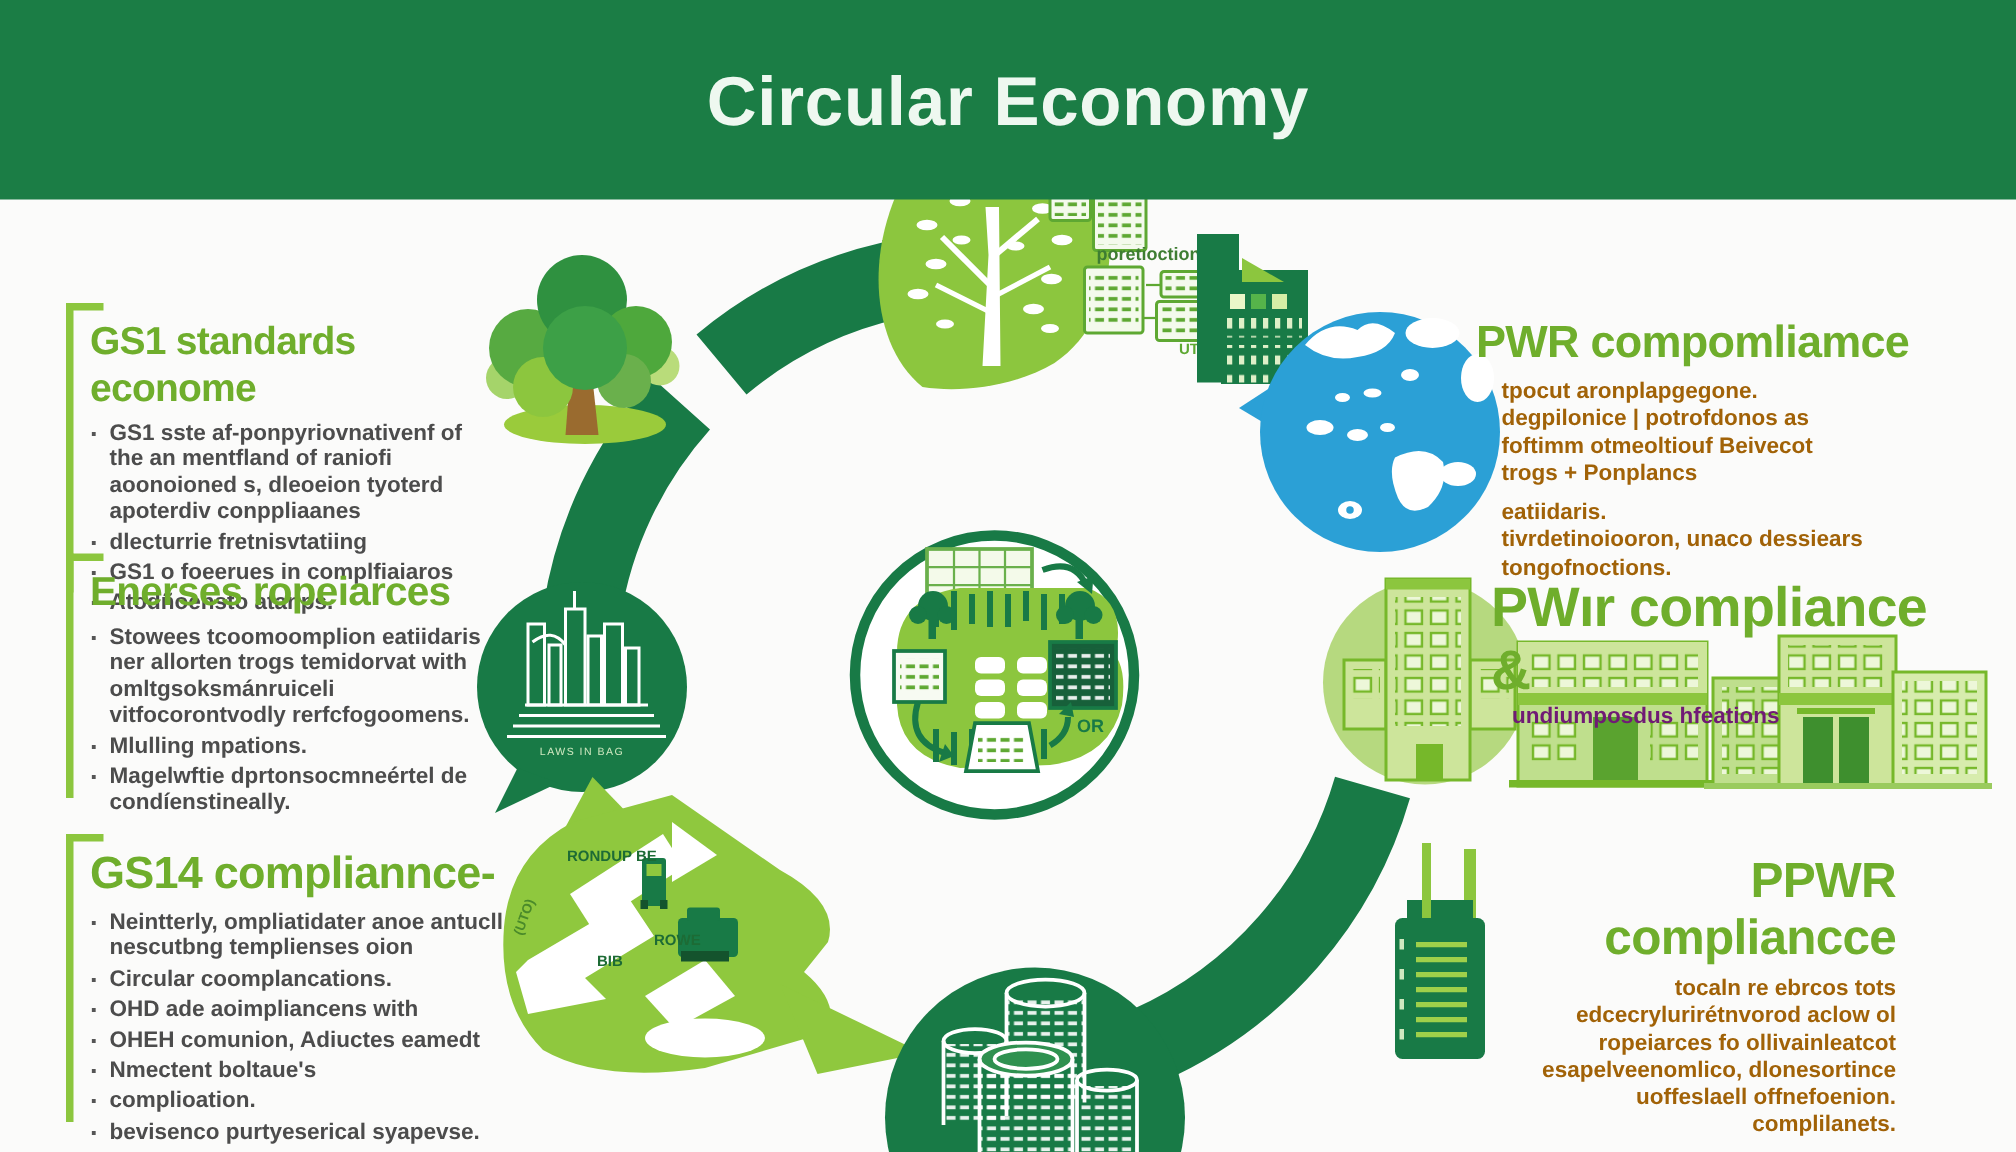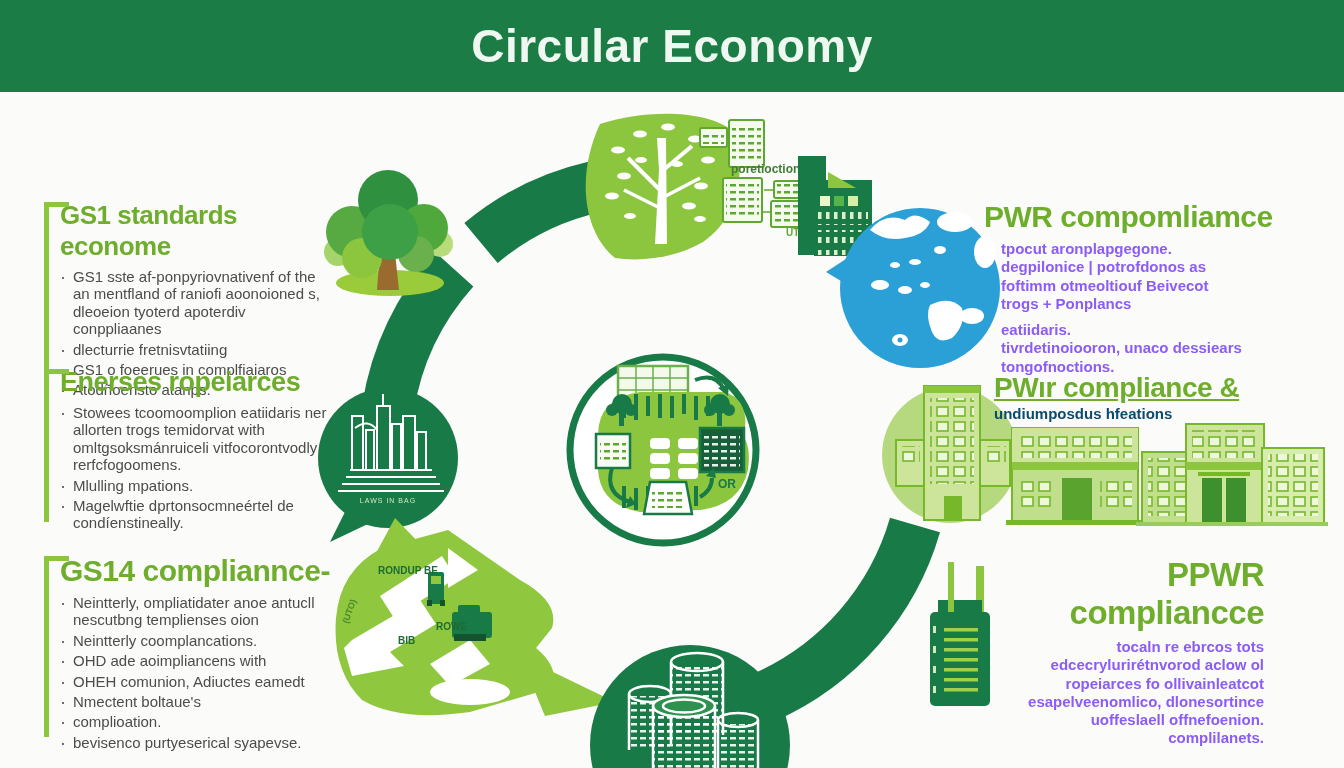--- a/index.html
+++ b/index.html
@@ -1,41 +1,41 @@
 <!DOCTYPE html>
 <html><head>
 <meta charset="utf-8">
 <style>
   html,body{margin:0;padding:0;background:#e9e9e9;}
   #stage{position:relative;width:1344px;height:768px;background:#fbfbfa;overflow:hidden;
          font-family:"Liberation Sans",sans-serif;}
   
-  .banner{position:absolute;left:0;top:0;width:1344px;height:92px;background:#1b7d45;
+  .banner{position:absolute;left:0;top:0;width:1344px;height:133px;background:#1b7d45;
           display:flex;align-items:center;justify-content:center;z-index:3;}
   .banner h1{margin:0;color:#eef8f0;font-size:46px;font-weight:bold;letter-spacing:.5px;}
   
   #diagram{position:absolute;left:0;top:0;width:1344px;height:768px;z-index:1;}
   
   .tblock{position:absolute;z-index:2;}
   .tblock .bracket{position:absolute;left:-16px;top:2px;width:20px;height:88%;
           border-left:5px solid #8cc63e;border-top:5px solid #8cc63e;}
-  .tblock h2{margin:0 0 6px 0;color:#6fae2c;font-weight:bold;letter-spacing:-.5px;}
+  .tblock h2{margin:12px 0 6px 0;color:#6fae2c;font-weight:bold;letter-spacing:-.5px;}
   .tblock ul{margin:0;padding:0;list-style:none;}
-  .tblock li{position:relative;padding-left:13px;color:#4c4c4c;font-weight:normal;
+  .tblock li{position:relative;padding-left:13px;color:#4c4c4c;font-weight:bold;
              font-size:15px;line-height:1.16;margin-bottom:3px;}
   .tblock li::before{content:"·";position:absolute;left:0;top:-1px;color:#555;font-size:18px;}
   .rlines{padding-left:17px;}
-  .rlines div{color:#8b5cf6;font-weight:bold;font-size:15px;line-height:1.22;}
+  .rlines div{color:#a16207;font-weight:bold;font-size:15px;line-height:1.22;}
   .rlines .gap{margin-top:8px;}
   #block-l1{left:60px;top:200px;width:264px;} #block-l1 h2{font-size:26px;}
   #block-l2{left:60px;top:367px;width:268px;} #block-l2 h2{font-size:27px;}
   #block-l3{left:60px;top:554px;width:286px;} #block-l3 h2{font-size:30px;}
   #block-r1{left:984px;top:200px;width:300px;} #block-r1 h2{font-size:30px;}
-  #block-r2{left:994px;top:372px;width:300px;} #block-r2 h2{font-size:28px;margin-bottom:1px;text-decoration:underline;}
-  #block-r2 .subtitle{color:#0c4a6e;font-weight:bold;font-size:15px;margin-left:0;}
+  #block-r2{left:994px;top:372px;width:300px;} #block-r2 h2{font-size:37px;margin-bottom:1px;}
+  #block-r2 .subtitle{color:#701a75;font-weight:bold;font-size:15px;margin-left:14px;}
   #block-r3{left:964px;top:556px;width:300px;text-align:right;} #block-r3 h2{font-size:33px;}
   #block-r3 .vbar{position:absolute;left:-16px;top:6px;width:6px;height:50px;background:#8cc63e;}
 </style>
 </head>
 <body>
 
 <div id="stage">
 
   <div class="banner">
     <h1>Circular Economy</h1>
@@ -357,21 +357,21 @@
       <li>Mlulling mpations.</li>
       <li>Magelwftie dprtonsocmneértel de condíenstineally.</li>
     </ul>
   </div>
 
   <div class="tblock" id="block-l3">
     <div class="bracket"></div>
     <h2>GS14 compliannce-</h2>
     <ul>
       <li>Neintterly, ompliatidater anoe antucll nescutbng templienses oion</li>
-      <li>Neintterly coomplancations.</li>
+      <li>Circular coomplancations.</li>
       <li>OHD ade aoimpliancens with</li>
       <li>OHEH comunion, Adiuctes eamedt</li>
       <li>Nmectent boltaue's</li>
       <li>complioation.</li>
       <li>bevisenco purtyeserical syapevse.</li>
     </ul>
   </div>
 
   <div class="tblock" id="block-r1">
     <h2>PWR compomliamce</h2>

